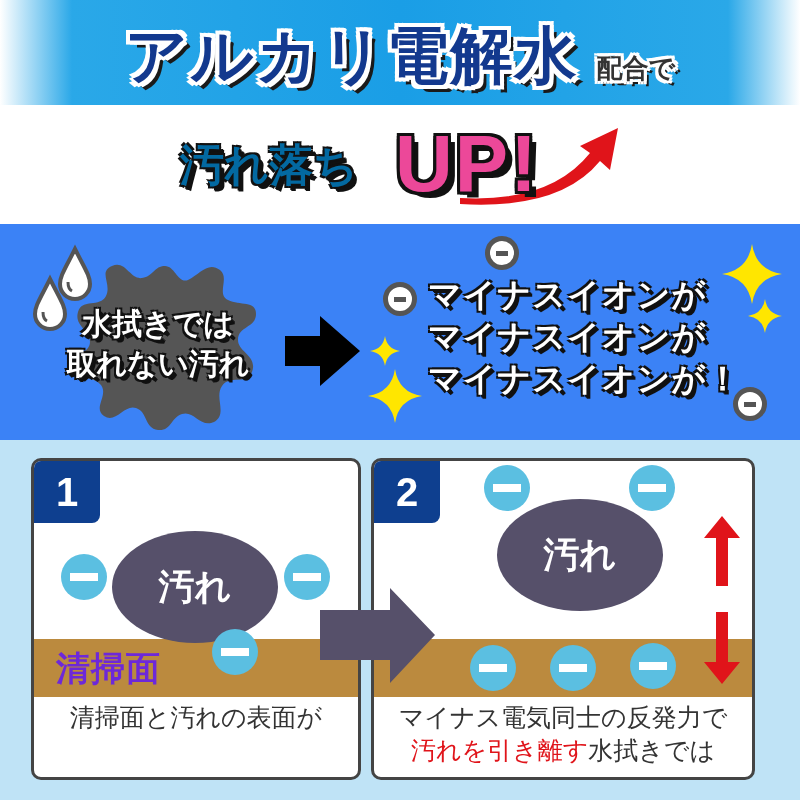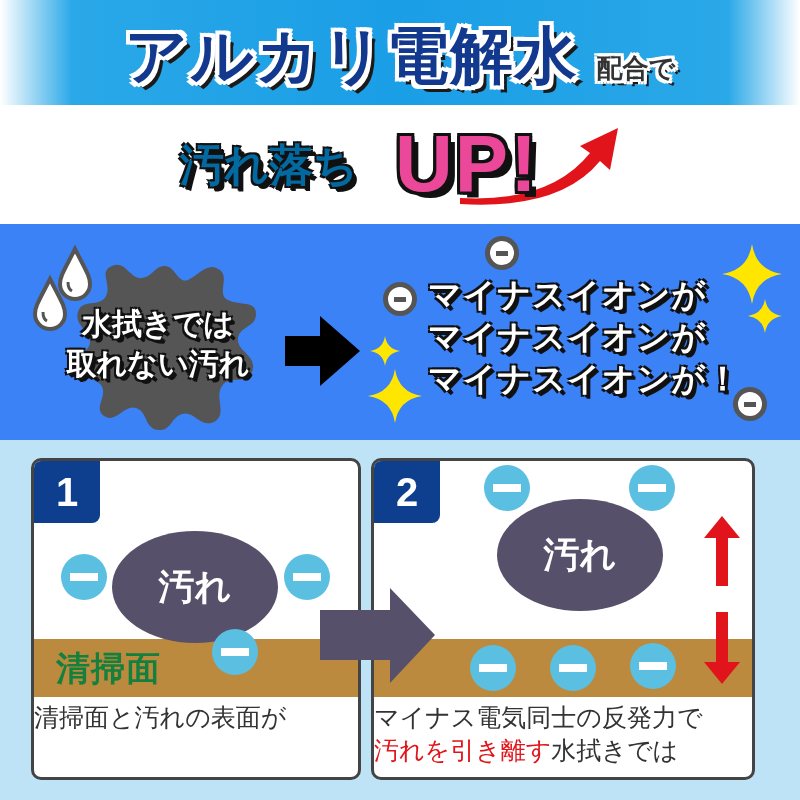--- a/index.html
+++ b/index.html
@@ -45,25 +45,25 @@
   .mion{position:absolute;width:34px;height:34px;border:5px solid #555;border-radius:50%;background:#fff}
   .mion::after{content:"";position:absolute;left:6px;top:10px;width:12px;height:5px;background:#555}
   .spark{position:absolute}
 
   .bottom{position:absolute;left:0;top:440px;width:800px;height:360px;background:#bfe3f6}
   .panel{position:absolute;top:18px;width:330px;height:322px;background:#fff;border:3px solid #444;border-radius:10px;overflow:hidden}
   .panel1{left:31px}
   .panel2{left:371px;width:384px}
   .numtag{position:absolute;left:0;top:0;width:66px;height:62px;background:#0e3f8f;border-bottom-right-radius:8px;color:#fff;font-family:"Liberation Sans",sans-serif;font-weight:bold;font-size:40px;text-align:center;line-height:62px}
   .ground{position:absolute;left:0;top:178px;width:100%;height:58px;background:#bb8a3e}
-  .ground-label{position:absolute;left:22px;top:185px;font-size:34px;font-weight:bold;color:#15803d;letter-spacing:1px}
+  .ground-label{position:absolute;left:22px;top:185px;font-size:34px;font-weight:bold;color:#6d28d9;letter-spacing:1px}
   .dirt{position:absolute;background:#56506a;border-radius:50%;color:#fff;font-size:36px;font-weight:bold;text-align:center}
   .ion{position:absolute;width:46px;height:46px;border-radius:50%;background:#5bbfe1}
   .ion::after{content:"";position:absolute;left:9px;top:19px;width:28px;height:8px;background:#fff}
-  .caption{position:absolute;left:0;top:240px;width:100%;text-align:left;font-size:25px;color:#333;line-height:33px}
+  .caption{position:absolute;left:0;top:240px;width:100%;text-align:center;font-size:25px;color:#333;line-height:33px}
   .caption .red{color:#e0141a}
   .red-arrows{position:absolute}
 </style>
 </head>
 <body>
 
 <div class="banner">
   <div class="banner-title">
     <span class="bt-main">アルカリ電解水</span><span class="bt-sub">配合で</span>
   </div>

